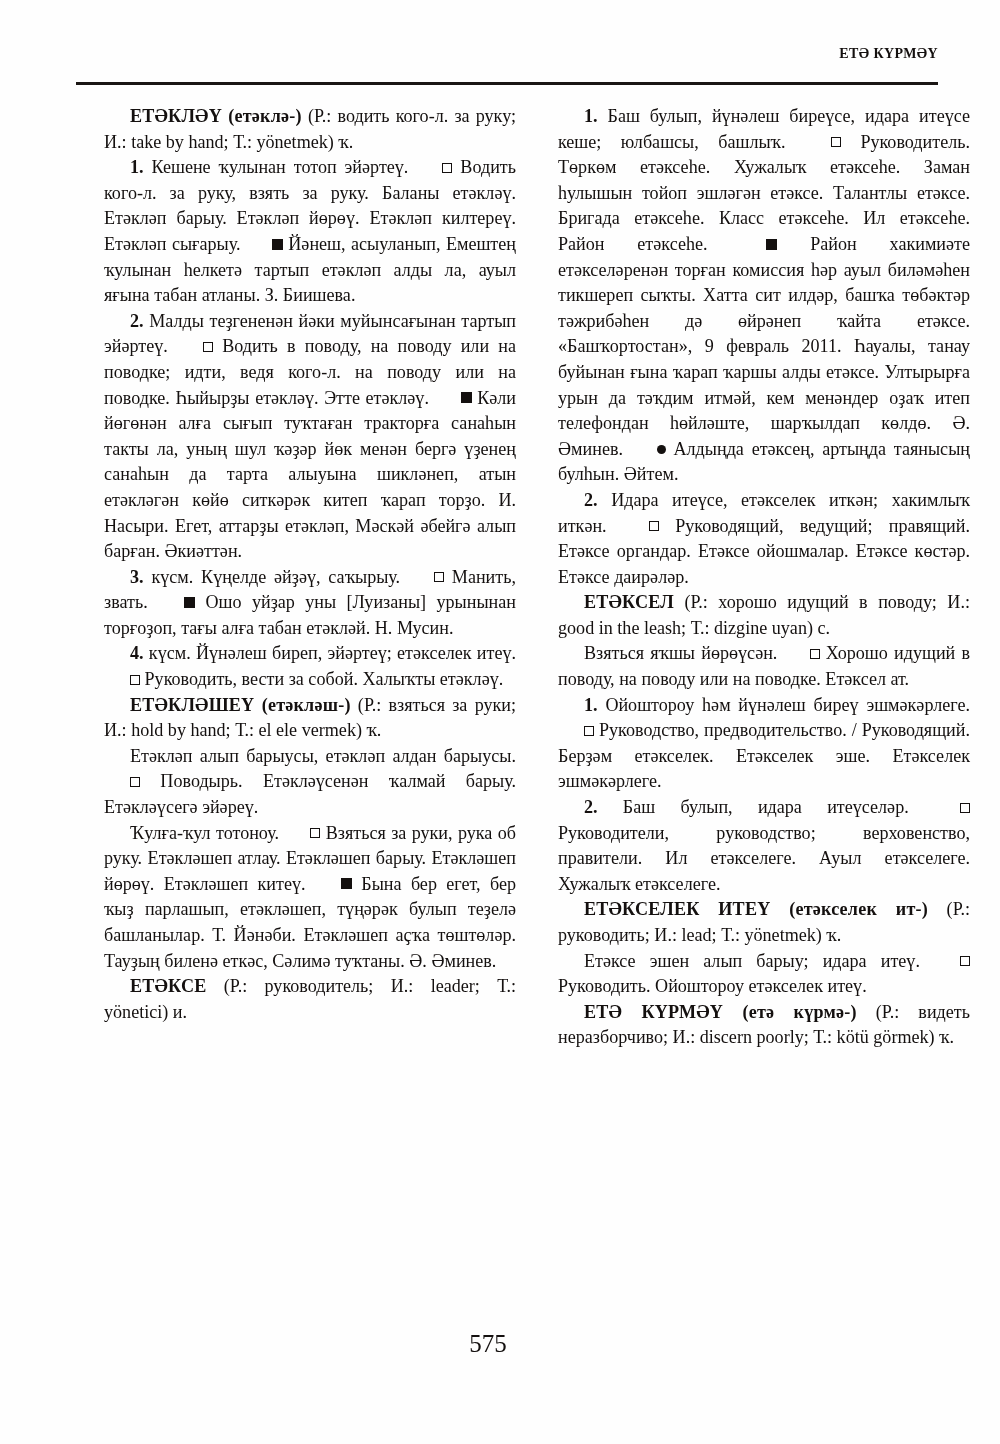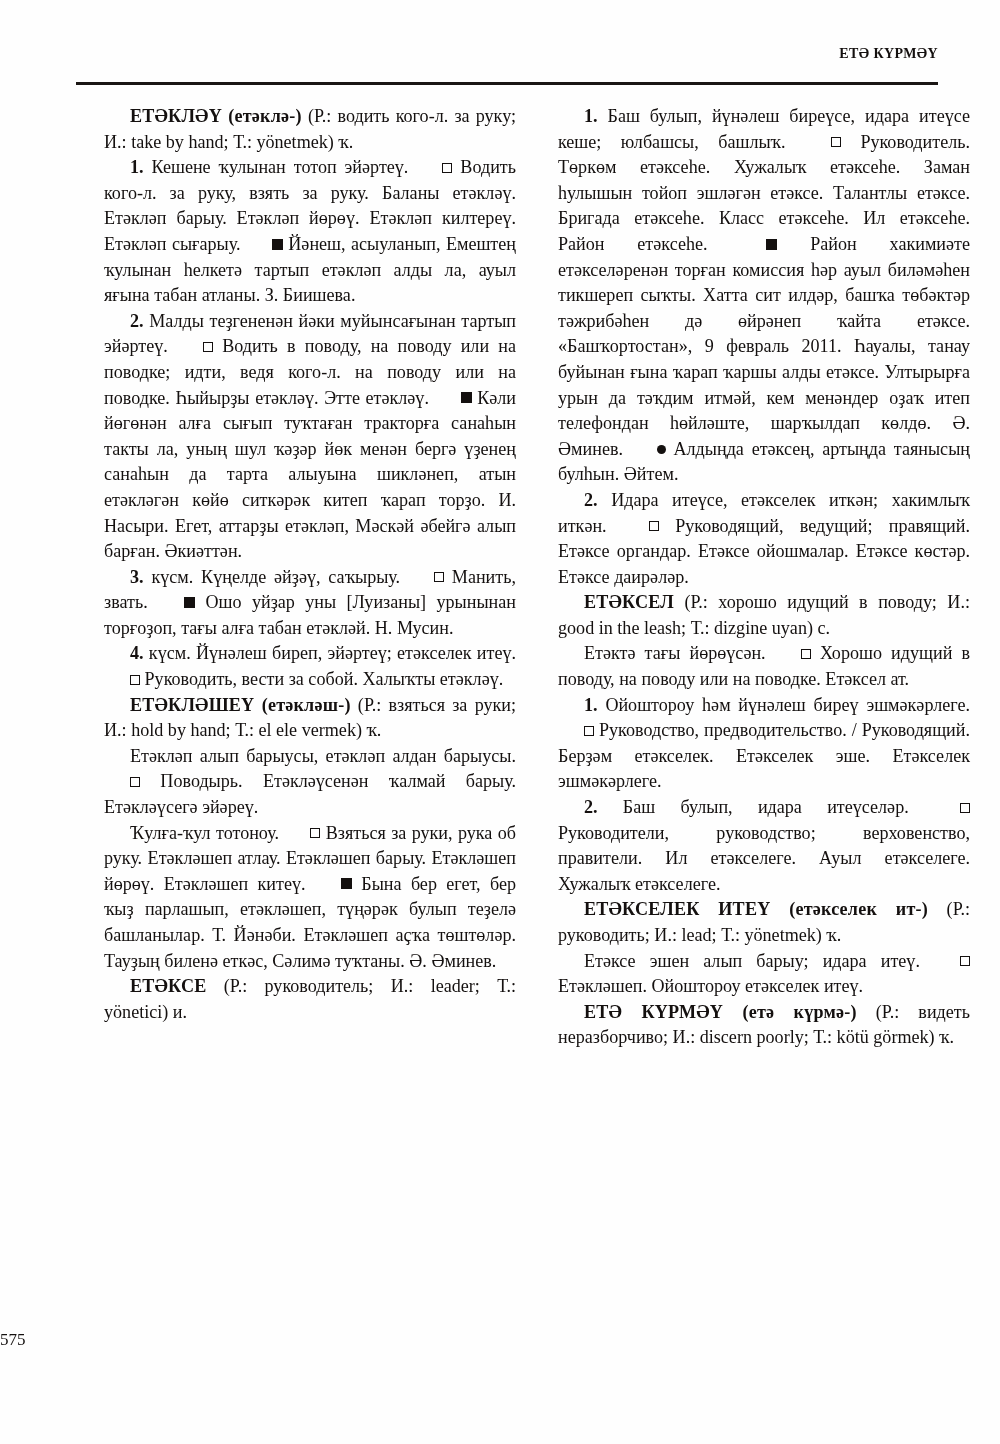--- a/index.html
+++ b/index.html
@@ -115,22 +115,22 @@
     background: #14100f;
     vertical-align: 0.0em;
   }
 
   
   .folio {
     position: absolute;
     left: 0;
     top: 1330px;
     width: 976px;
-    text-align: left;
-    font-size: 17px;
+    text-align: center;
+    font-size: 25px;
   }
 </style>
 </head>
 <body>
 
 <div class="page">
 
   <div class="runninghead">ЕТӘ КҮРМӘҮ</div>
   <div class="headrule"></div>
 
@@ -160,30 +160,30 @@
     </div>
 
     <div class="col">
 
       <p class="ind"><span class="sense">1.</span> <span>Баш булып, йүнәлеш биреүсе, идара итеүсе кеше; юлбашсы, башлыҡ.</span> <span class="msq"></span> <span>Руководитель.</span> <span class="it">Төркөм етәксеһе. Хужалыҡ етәксеһе. Заман һулышын тойоп эшләгән етәксе. Талантлы етәксе. Бригада етәксеһе. Класс етәксеһе. Ил етәксеһе. Район етәксеһе.</span> <span class="mfill"></span> <span class="it">Район хакимиәте етәкселәренән торған комиссия һәр ауыл биләмәһен тикшереп сыҡты. Хатта сит илдәр, башҡа төбәктәр тәжрибәһен дә өйрәнеп ҡайта етәксе.</span> <span>«Башҡортостан», 9 февраль 2011.</span> <span class="it">Һауалы, танау буйынан ғына ҡарап ҡаршы алды етәксе. Ултырырға урын да тәҡдим итмәй, кем менәндер оҙаҡ итеп телефондан һөйләште, шарҡылдап көлдө.</span> <span>Ә. Әминев.</span> <span class="mdot"></span> <span class="it">Алдыңда етәксең, артыңда таянысың булһын.</span> <span>Әйтем.</span></p>
 
       <p class="ind"><span class="sense">2.</span> <span>Идара итеүсе, етәкселек иткән; хакимлыҡ иткән.</span> <span class="msq"></span> <span>Руководящий, ведущий; правящий.</span> <span class="it">Етәксе органдар. Етәксе ойошмалар. Етәксе көстәр. Етәксе даирәләр.</span></p>
 
       <p class="ind"><span class="hw">ЕТӘКСЕЛ</span> <span>(Р.: хорошо идущий в поводу; И.: good in the leash; Т.: dizgine uyan) с.</span></p>
 
-      <p class="ind"><span>Етәктә тағы йөрөүсән.</span> <span class="msq"></span> <span>Хорошо идущий в поводу, на поводу или на поводке.</span> <span class="it">Етәксел ат.</span></p>
+      <p class="ind"><span>Взяться яҡшы йөрөүсән.</span> <span class="msq"></span> <span>Хорошо идущий в поводу, на поводу или на поводке.</span> <span class="it">Етәксел ат.</span></p>
 
 
       <p class="ind"><span class="sense">1.</span> <span>Ойоштороу һәм йүнәлеш биреү эшмәкәрлеге.</span> <span class="msq"></span> <span>Руководство, предводительство. / Руководящий.</span> <span class="it">Берҙәм етәкселек. Етәкселек эше. Етәкселек эшмәкәрлеге.</span></p>
 
       <p class="ind"><span class="sense">2.</span> <span>Баш булып, идара итеүселәр.</span> <span class="msq"></span> <span>Руководители, руководство; верховенство, правители.</span> <span class="it">Ил етәкселеге. Ауыл етәкселеге. Хужалыҡ етәкселеге.</span></p>
 
       <p class="ind"><span class="hw">ЕТӘКСЕЛЕК ИТЕҮ (етәкселек ит-)</span> <span>(Р.: руководить; И.: lead; Т.: yönetmek) ҡ.</span></p>
 
-      <p class="ind"><span>Етәксе эшен алып барыу; идара итеү.</span> <span class="msq"></span> <span>Етәкләшеп.</span> <span class="it">Ойоштороу етәкселек итеү.</span></p>
+      <p class="ind"><span>Етәксе эшен алып барыу; идара итеү.</span> <span class="msq"></span> <span>Руководить.</span> <span class="it">Ойоштороу етәкселек итеү.</span></p>
 
       <p class="ind"><span class="hw">ЕТӘ КҮРМӘҮ (етә күрмә-)</span> <span>(Р.: видеть неразборчиво; И.: discern poorly; Т.: kötü görmek) ҡ.</span></p>
 
     </div>
   </div>
 
   <div class="folio">575</div>
 
 </div>
 

